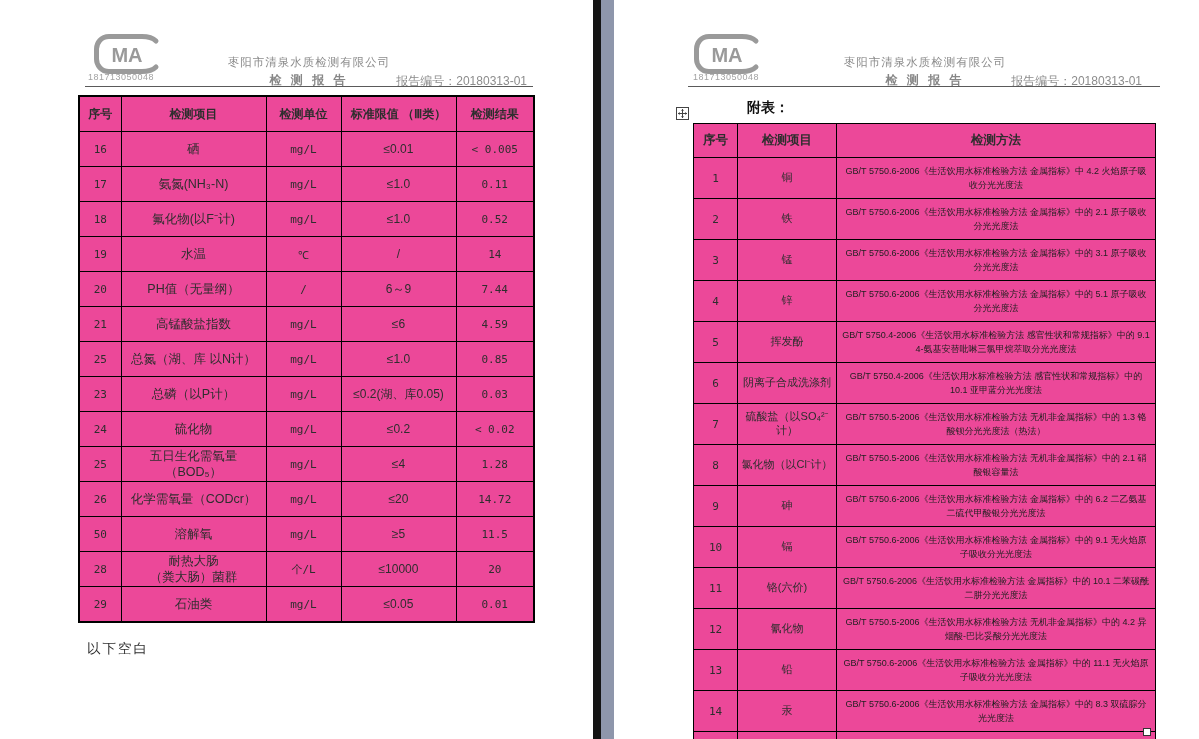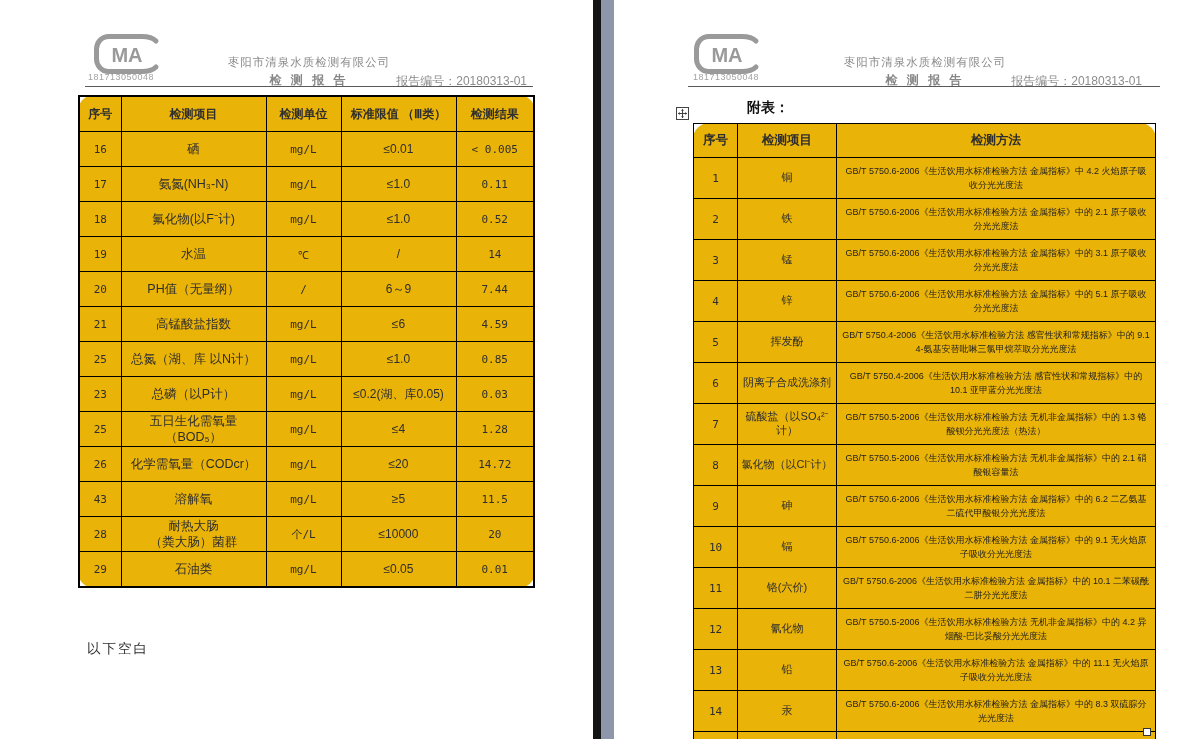--- a/index.html
+++ b/index.html
@@ -27,21 +27,21 @@
   .page-left .rtitle{left:85px;width:448px;}
   .page-right .rtitle{left:76px;width:470px;}
   .rno{position:absolute;top:73px;font-size:12px;color:#8c8c8c;text-align:right;}
   .page-left .rno{left:85px;width:442px;}
   .page-right .rno{left:76px;width:452px;}
   .hrule{position:absolute;top:86px;border-top:1px solid #5a5a5a;}
   .page-left .hrule{left:85px;width:448px;}
   .page-right .hrule{left:74px;width:472px;}
 
   
-  .tbl{position:absolute;border-collapse:collapse;table-layout:fixed;background:#eab308;border-radius:16px;}
+  .tbl{position:absolute;border-collapse:collapse;table-layout:fixed;background:#ec4899;}
   .tbl th,.tbl td{border:1px solid #000;text-align:center;vertical-align:middle;padding:0;color:#2e2e2e;overflow:hidden;}
   .tbl th{font-weight:bold;white-space:nowrap;}
   .tbl-left{left:78px;top:95px;width:455px;border:2px solid #000;}
   .tbl-left th{height:34px;font-size:12px;}
   .tbl-left td{height:34px;font-size:12.5px;}
   .tbl-left td:nth-child(1){font-family:"DejaVu Sans Mono",monospace;font-size:11px;margin-left:42px;}
   .tbl-left td:nth-child(2){white-space:pre-line;line-height:1.3;}
   .tbl-left td:nth-child(3),
   .tbl-left td:nth-child(5){font-family:"DejaVu Sans Mono",monospace;font-size:11px;white-space:nowrap;}
   .tbl-left td:nth-child(4){font-family:Liberation Sans, sans-serif;font-size:12px;white-space:nowrap;}
@@ -143,35 +143,42 @@
           <td>0.85</td>
         </tr>
         <tr>
           <td>23</td>
           <td>总磷（以P计）</td>
           <td>mg/L</td>
           <td>≤0.2(湖、库0.05)</td>
           <td>0.03</td>
         </tr>
         <tr>
+          <td>24</td>
+          <td>硫化物</td>
+          <td>mg/L</td>
+          <td>≤0.2</td>
+          <td>&lt; 0.02</td>
+        </tr>
+        <tr>
           <td>25</td>
           <td>五日生化需氧量（BOD₅）</td>
           <td>mg/L</td>
           <td>≤4</td>
           <td>1.28</td>
         </tr>
         <tr>
           <td>26</td>
           <td>化学需氧量（CODcr）</td>
           <td>mg/L</td>
           <td>≤20</td>
           <td>14.72</td>
         </tr>
         <tr>
-          <td>43</td>
+          <td>50</td>
           <td>溶解氧</td>
           <td>mg/L</td>
           <td>≥5</td>
           <td>11.5</td>
         </tr>
         <tr>
           <td>28</td>
           <td>耐热大肠
 （粪大肠）菌群</td>
           <td>个/L</td>

